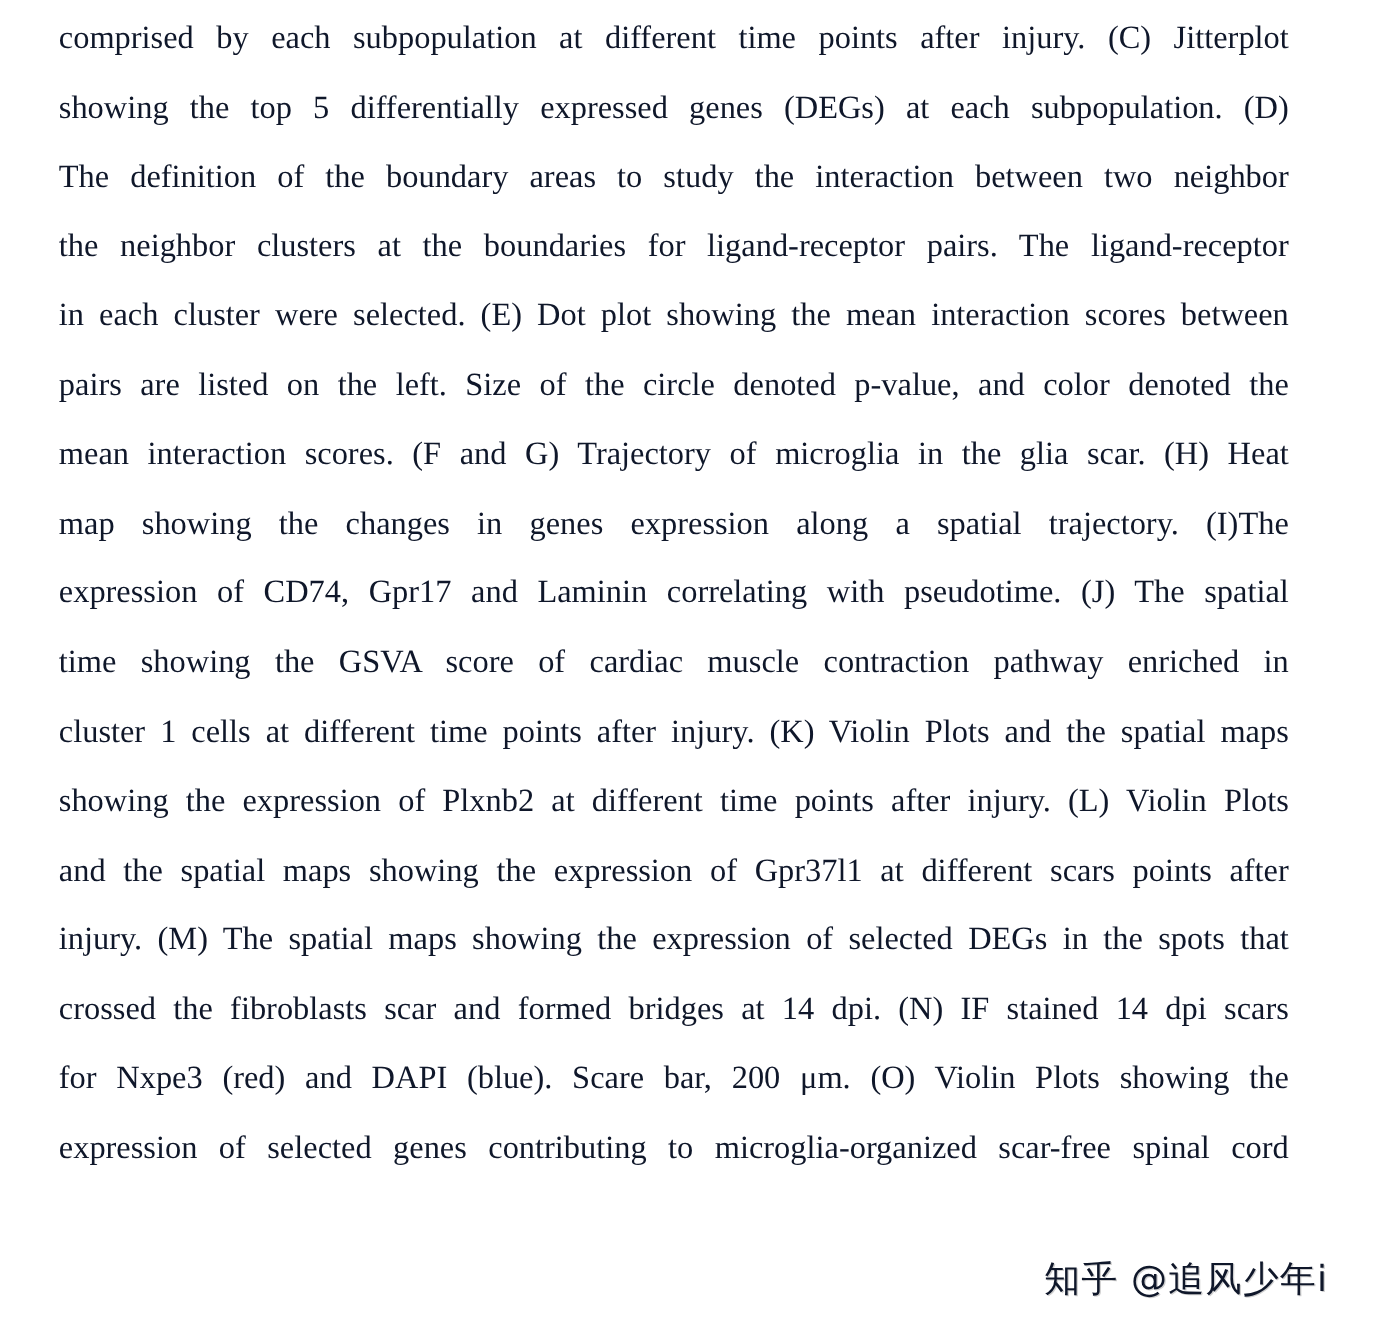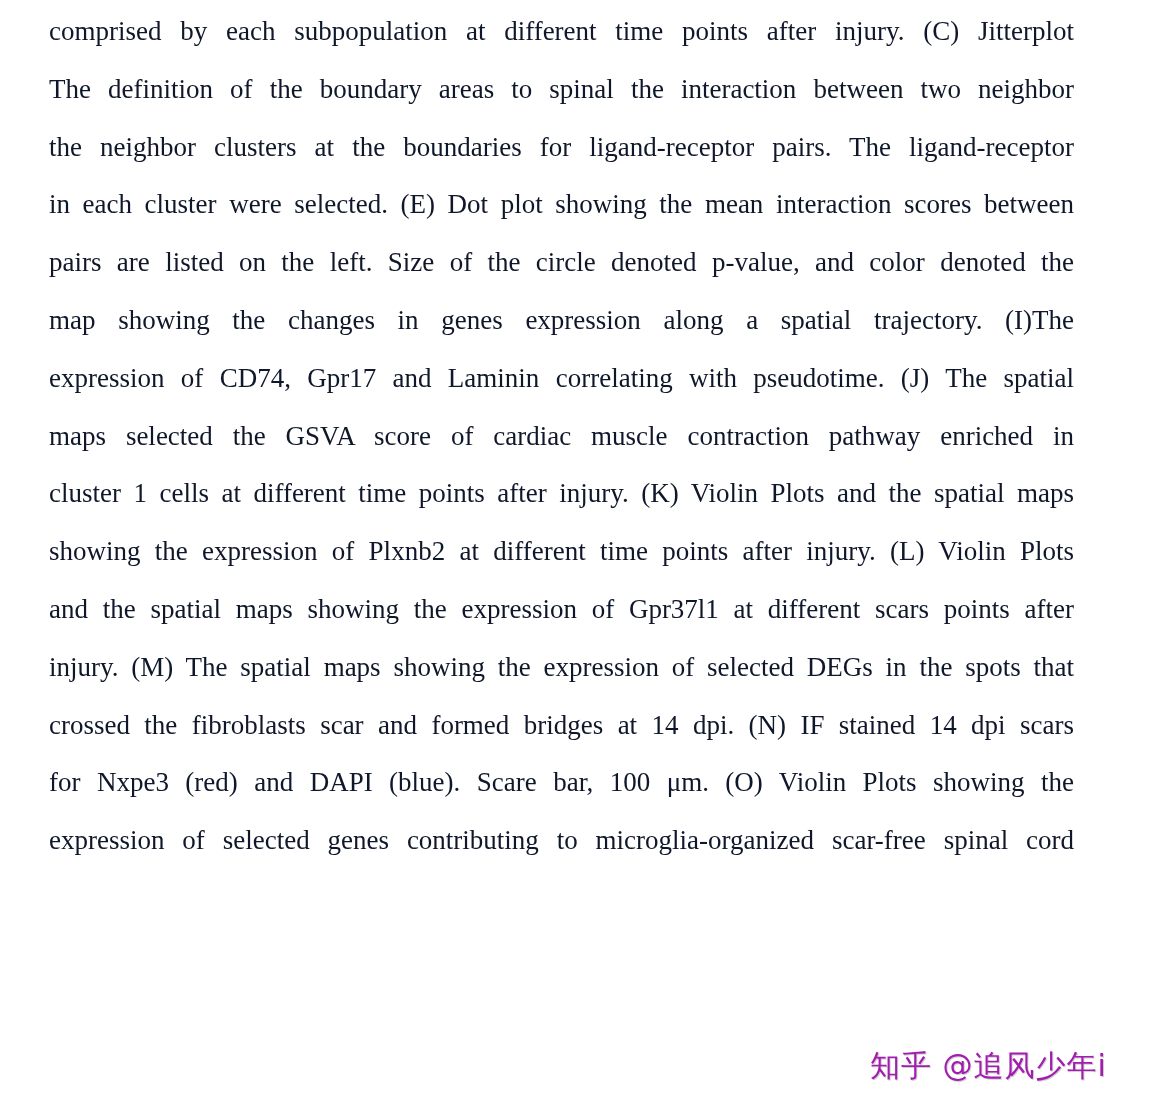--- a/index.html
+++ b/index.html
@@ -32,40 +32,42 @@
     .line.last {
       text-align-last: left;
     }
     .line-0 { margin-top: 3px; }
     .watermark {
       position: absolute;
       left: 870px;
       top: 1046px;
       font-family: "DejaVu Sans", "Liberation Sans", sans-serif;
       font-size: 30px;
-      color: #a21caf;
+      color: #0f172a;
       letter-spacing: 1px;
       text-shadow: 1px 1px 0 rgba(120,120,120,0.35);
       white-space: nowrap;
     }
   </style>
 </head>
 <body>
 
 <div class="page">
   <div class="line line-0">comprised by each subpopulation at different time points after injury. (C) Jitterplot</div>
-  <div class="line">The definition of the boundary areas to spinal the interaction between two neighbor</div>
+  <div class="line">showing the top 5 differentially expressed genes (DEGs) at each subpopulation. (D)</div>
+  <div class="line">The definition of the boundary areas to study the interaction between two neighbor</div>
   <div class="line">the neighbor clusters at the boundaries for ligand-receptor pairs. The ligand-receptor</div>
   <div class="line">in each cluster were selected. (E) Dot plot showing the mean interaction scores between</div>
   <div class="line">pairs are listed on the left. Size of the circle denoted p-value, and color denoted the</div>
+  <div class="line">mean interaction scores. (F and G) Trajectory of microglia in the glia scar. (H) Heat</div>
   <div class="line">map showing the changes in genes expression along a spatial trajectory. (I)The</div>
   <div class="line">expression of CD74, Gpr17 and Laminin correlating with pseudotime. (J) The spatial</div>
-  <div class="line">maps selected the GSVA score of cardiac muscle contraction pathway enriched in</div>
+  <div class="line">time showing the GSVA score of cardiac muscle contraction pathway enriched in</div>
   <div class="line">cluster 1 cells at different time points after injury. (K) Violin Plots and the spatial maps</div>
   <div class="line">showing the expression of Plxnb2 at different time points after injury. (L) Violin Plots</div>
   <div class="line">and the spatial maps showing the expression of Gpr37l1 at different scars points after</div>
   <div class="line">injury. (M) The spatial maps showing the expression of selected DEGs in the spots that</div>
   <div class="line">crossed the fibroblasts scar and formed bridges at 14 dpi. (N) IF stained 14 dpi scars</div>
-  <div class="line">for Nxpe3 (red) and DAPI (blue). Scare bar, 100 μm. (O) Violin Plots showing the</div>
+  <div class="line">for Nxpe3 (red) and DAPI (blue). Scare bar, 200 μm. (O) Violin Plots showing the</div>
   <div class="line">expression of selected genes contributing to microglia-organized scar-free spinal cord</div>
 </div>
 
 <div class="watermark">知乎 @追风少年i</div>
 
 </body></html>

